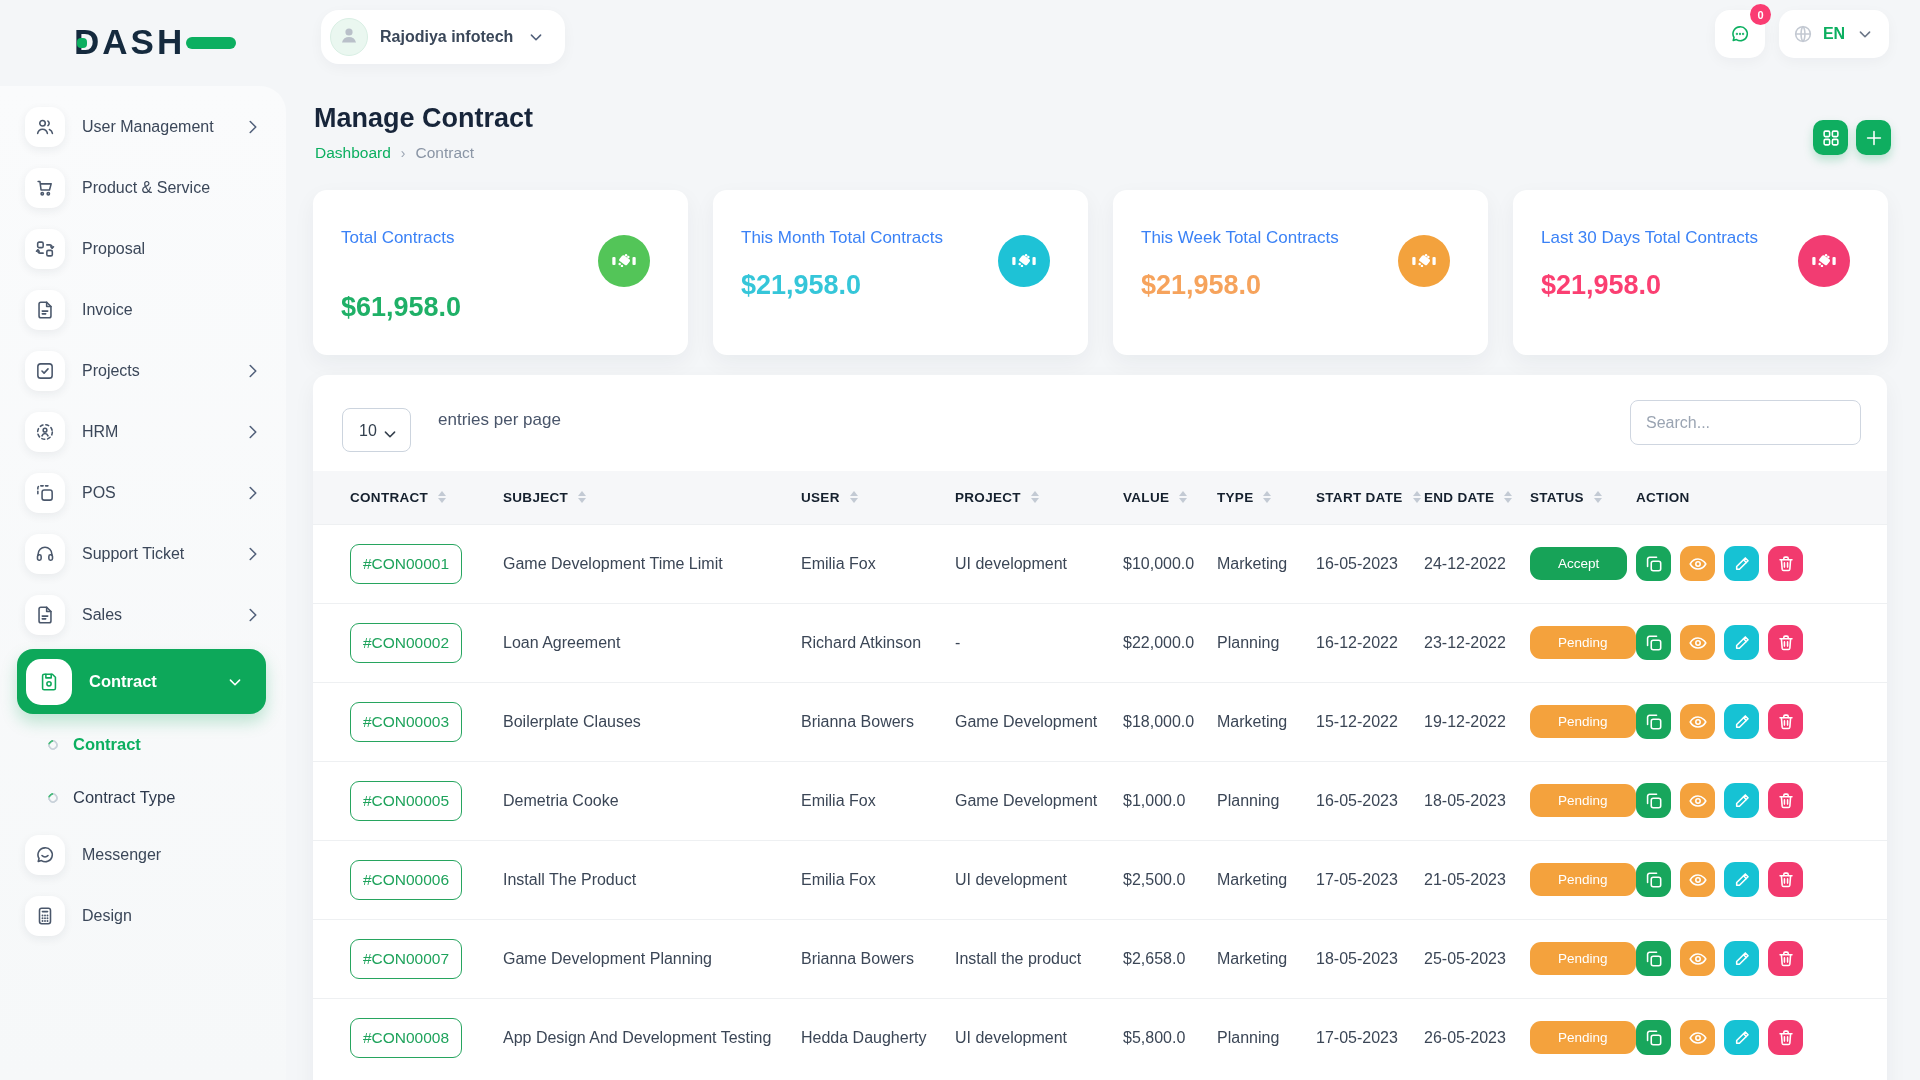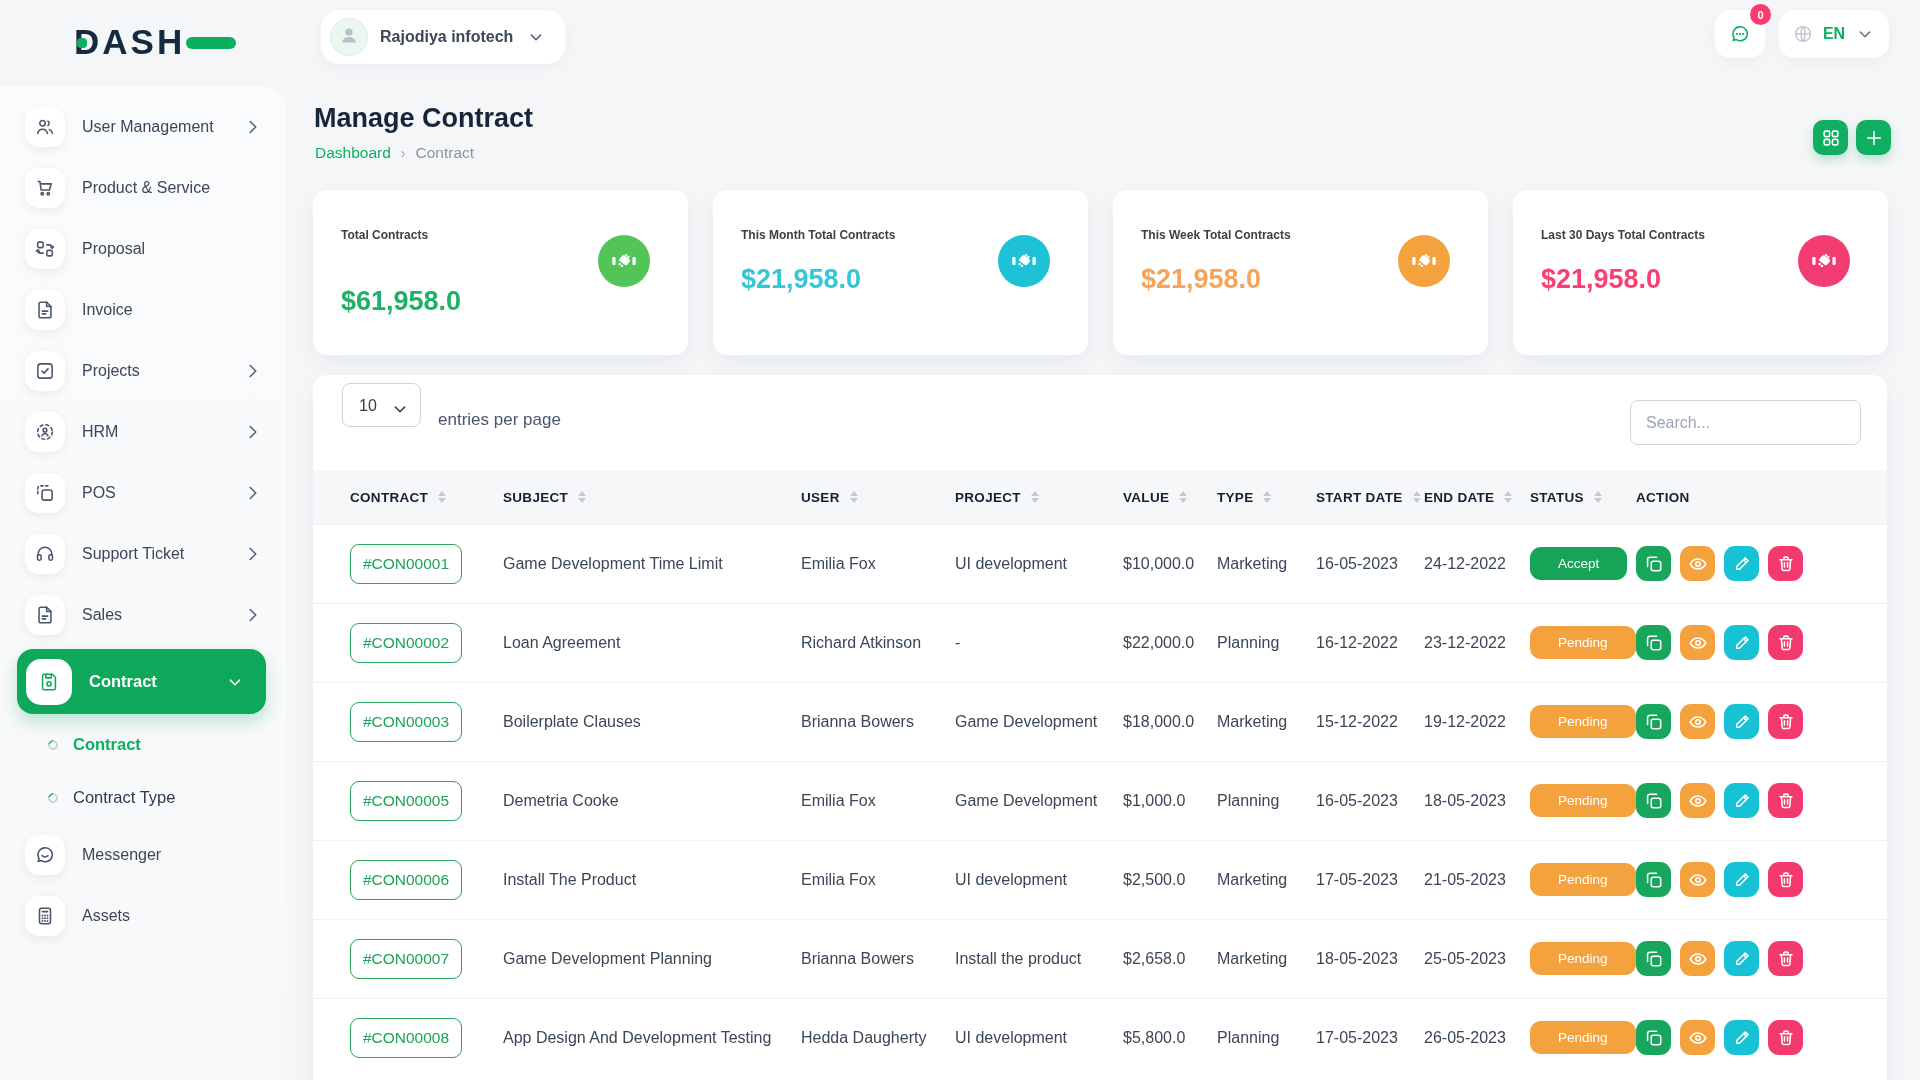--- a/index.html
+++ b/index.html
@@ -51,29 +51,29 @@
   .bc-home { color:#0caf60; cursor:pointer; }
   .bc-sep { color:#9aa4b2; font-size:14px; }
   .bc-current { color:#8a95a5; }
   .head-actions { position:absolute; left:1813px; top:120px; display:flex; gap:8px; }
   .sq-btn { width:35px; height:35px; border:none; border-radius:10px; background:#0fae60; color:#fff; display:flex; align-items:center; justify-content:center; cursor:pointer; box-shadow:0 5px 10px rgba(13,168,90,.25); }
 
   
   .stats { position:absolute; left:313px; top:190px; display:flex; gap:25px; }
   .stat-card { position:relative; width:375px; height:165px; background:#fff; border-radius:14px; padding:38px 28px 0 28px;
     box-shadow:0 8px 22px rgba(20,32,50,.05); }
-  .stat-label { font-size:12px; font-weight:700; color:#404040; }
+  .stat-label { font-size:17px; font-weight:400; color:#3b82f6; }
   .stat-value { font-size:27px; font-weight:700; margin-top:22px; }
   .stat-icon { position:absolute; right:38px; top:45px; width:52px; height:52px; border-radius:50%; display:flex; align-items:center; justify-content:center; color:#fff; }
 
   
   .table-card { position:absolute; left:313px; top:375px; width:1574px; height:790px; background:#fff; border-radius:14px;
     box-shadow:0 8px 22px rgba(20,32,50,.05); overflow:hidden; }
   .table-controls { position:relative; height:96px; }
-  .entries-box { position:absolute; left:29px; top:8px; width:79px; height:44px; }
+  .entries-box { position:absolute; left:29px; top:33px; width:69px; height:44px; }
   .entries-box select { width:100%; height:100%; border:1px solid #ccd4de; border-radius:8px; background:#fff; font-size:16px; color:#33404f;
     padding:0 26px 0 16px; appearance:none; -webkit-appearance:none; font-family:inherit; cursor:pointer; }
   .entries-box .sel-chev { position:absolute; right:10px; top:15px; pointer-events:none; color:#35404d; display:flex; }
   .entries-label { position:absolute; left:125px; top:35px; font-size:17px; color:#49556a; }
   .search-input { position:absolute; right:26px; top:25px; width:231px; height:45px; border:1px solid #cfd6e0; border-radius:8px;
     padding:0 15px; font-size:16px; color:#33404f; font-family:inherit; background:#fff; }
   .search-input::placeholder { color:#9aa4b2; }
 
   table { width:100%; border-collapse:collapse; table-layout:fixed; }
   thead th { background:#f6f7f9; height:53px; text-align:left; font-size:13.5px; font-weight:700; color:#15202e;
@@ -338,21 +338,21 @@
         <li class="menu-item">
     <span class="icon-chip">
             <span class="mi-icon" style="display: flex;">
               <svg width="22" height="22" viewBox="0 0 24 24" fill="none" stroke="currentColor" stroke-width="1.7" stroke-linecap="round" stroke-linejoin="round">
                 <rect x="6" y="3.6" width="12" height="16.8" rx="2.4"></rect>
                 <path d="M9.2 7.2h5.6"></path>
                 <path d="M9.3 11.4h.01M12 11.4h.01M14.7 11.4h.01M9.3 14.4h.01M12 14.4h.01M14.7 14.4h.01M9.3 17.4h.01M12 17.4h.01M14.7 17.4h.01" stroke-width="2.1"></path>
               </svg>
             </span>
           </span>
-    <span class="menu-label">Assets</span>
+    <span class="menu-label">Design</span>
     <span class="menu-chev"></span>
   </li>
       </ul>
   </aside>
 
   <h1 class="page-title">Manage Contract</h1>
   <div class="breadcrumb">
     <span class="bc-home">Dashboard</span>
     <span class="bc-sep">›</span>
     <span class="bc-current">Contract</span>

